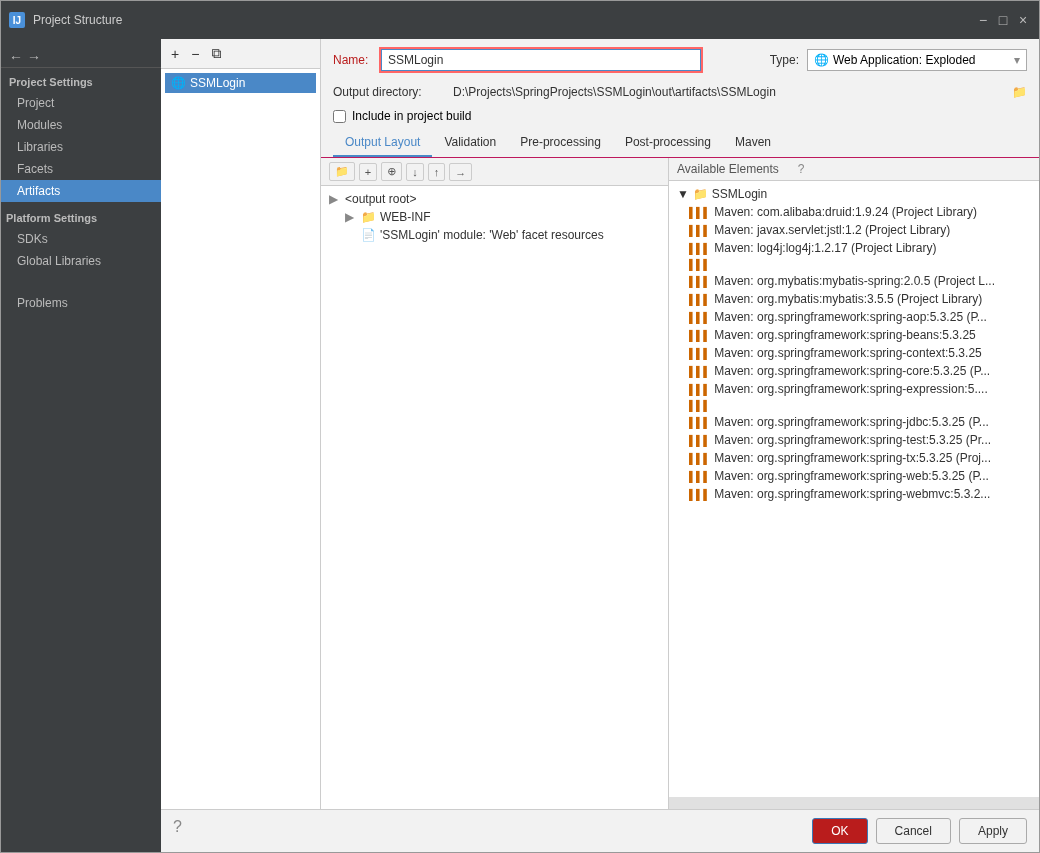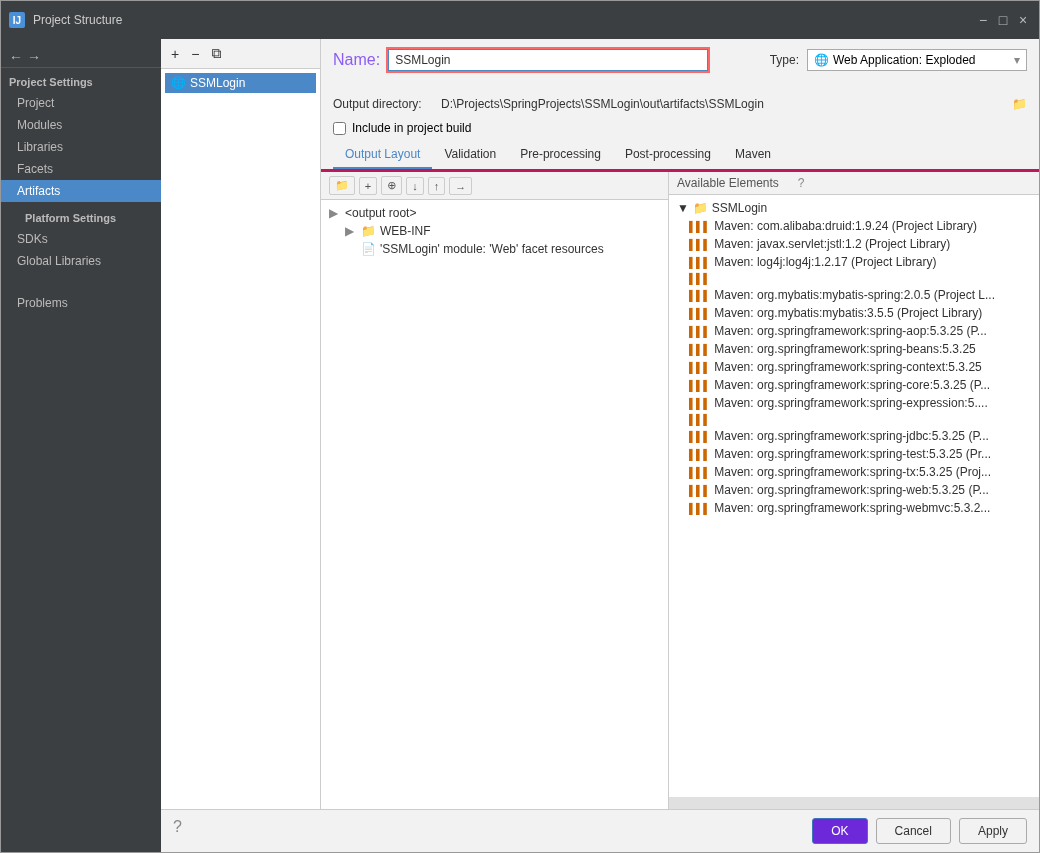--- a/index.html
+++ b/index.html
@@ -10,50 +10,50 @@
     .title-bar-title { flex: 1; color: #cccccc; font-size: 12px; }
     .title-bar-controls { display: flex; gap: 4px; }
     .title-bar-btn { width: 16px; height: 16px; background: none; border: none; color: #bbbbbb; cursor: pointer; font-size: 14px; display: flex; align-items: center; justify-content: center; }
     .dialog-body { display: flex; flex: 1; overflow: hidden; }
     .sidebar { width: 160px; background: #3c3f41; display: flex; flex-direction: column; padding: 4px 0; flex-shrink: 0; }
     .sidebar-toolbar { display: flex; align-items: center; padding: 4px 6px; gap: 4px; border-bottom: 1px solid #555; }
     .sidebar-toolbar-btn { background: none; border: none; color: #bbbbbb; cursor: pointer; font-size: 14px; padding: 2px 4px; }
     .sidebar-section-label { color: #bbbbbb; font-size: 11px; font-weight: bold; padding: 8px 8px 4px 8px; }
     .sidebar-item { padding: 4px 8px 4px 16px; color: #bbbbbb; cursor: pointer; font-size: 12px; }
     .sidebar-item.active { background: #4a88c7; color: white; }
-    .sidebar-section { color: #bbbbbb; font-size: 11px; font-weight: bold; padding: 10px 8px 4px 24px; }
+    .sidebar-section { color: #bbbbbb; font-size: 11px; font-weight: bold; padding: 10px 8px 4px 5px; }
     .main-content { flex: 1; display: flex; flex-direction: column; background: #f2f2f2; overflow: hidden; }
     .name-row { display: flex; align-items: center; padding: 10px 12px; gap: 8px; }
-    .name-label { color: #8b5cf6; font-size: 16px; min-width: 40px; }
+    .name-label { color: #b91c1c; font-size: 12px; min-width: 40px; }
     .name-input { border: 1px solid #4a88c7; outline: 2px solid #ff6666; background: white; padding: 3px 6px; font-size: 12px; width: 320px; color: #333; }
     .type-label { color: #333; margin-left: auto; }
-    .output-row { display: flex; align-items: center; padding: 4px 12px; gap: 8px; margin-top: 12px; }
+    .output-row { display: flex; align-items: center; padding: 4px 12px; gap: 20px; }
     .output-label { color: #333; min-width: 100px; }
     .output-value { color: #333; flex: 1; }
     .output-browse { color: #888; cursor: pointer; }
     .checkbox-row { display: flex; align-items: center; padding: 6px 12px; gap: 6px; }
-    .tabs-bar { display: flex; border-bottom: 3px solid #be185d; padding: 0 12px; background: #f2f2f2; }
+    .tabs-bar { display: flex; border-bottom: 1px solid #be185d; padding: 0 12px; background: #f2f2f2; }
     .tab { padding: 6px 12px; cursor: pointer; color: #333; border-bottom: 2px solid transparent; font-size: 12px; }
     .tab.active { border-bottom: 2px solid #4a88c7; color: #4a88c7; }
     .content-area { display: flex; flex: 1; overflow: hidden; }
     .left-panel { flex: 1; display: flex; flex-direction: column; border-right: 1px solid #ccc; }
     .panel-toolbar { display: flex; align-items: center; padding: 4px 8px; gap: 4px; border-bottom: 1px solid #ccc; background: #f2f2f2; }
     .panel-btn { background: none; border: 1px solid #ccc; cursor: pointer; padding: 2px 5px; font-size: 11px; color: #555; border-radius: 2px; }
     .tree-area { flex: 1; overflow: auto; padding: 4px; background: white; }
     .tree-item { padding: 2px 4px; color: #333; display: flex; align-items: center; gap: 4px; }
     .tree-item .expand { width: 12px; color: #888; cursor: pointer; }
     .right-panel { width: 370px; display: flex; flex-direction: column; }
     .right-panel-title { padding: 4px 8px; color: #555; border-bottom: 1px solid #ccc; background: #f2f2f2; display: flex; align-items: center; gap: 19px; }
     .right-tree-area { flex: 1; overflow: auto; padding: 4px; background: white; }
     .right-tree-item { padding: 2px 4px; color: #333; display: flex; align-items: center; gap: 4px; font-size: 11px; }
     .maven-icon { color: #cc6600; font-size: 10px; }
     .bottom-bar { display: flex; align-items: center; padding: 6px 12px; border-top: 1px solid #ccc; background: #f2f2f2; gap: 6px; }
     .action-buttons { display: flex; justify-content: flex-end; gap: 8px; padding: 8px 12px; border-top: 1px solid #ccc; background: #f2f2f2; }
     .btn { padding: 5px 18px; font-size: 12px; cursor: pointer; border-radius: 3px; }
-    .btn-primary { background: #6d28d9; color: white; border: 1px solid #3a78b7; }
+    .btn-primary { background: #b91c1c; color: white; border: 1px solid #3a78b7; }
     .btn-secondary { background: #f2f2f2; color: #333; border: 1px solid #aaa; }
     .scrollbar-h { height: 12px; background: #e0e0e0; }
     .nav-toolbar { display: flex; align-items: center; padding: 4px 8px; gap: 4px; border-bottom: 1px solid #555; }
     .nav-btn { background: none; border: none; color: #bbbbbb; cursor: pointer; font-size: 14px; }
   </style>
 </head>
 <body>
 
 <div class="dialog">
 

